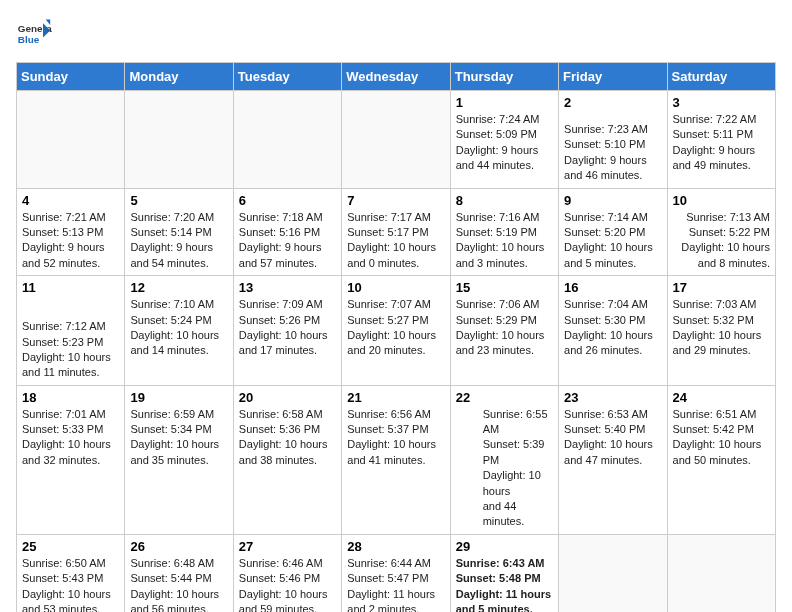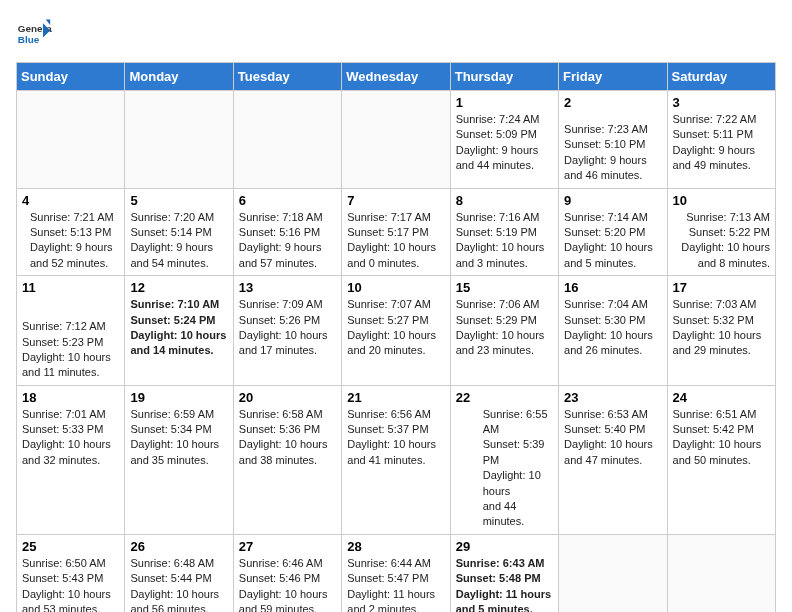--- a/index.html
+++ b/index.html
@@ -126,21 +126,21 @@
           <span class="day-num">3</span>
           <div class="day-info" style="white-space: pre-line;">Sunrise: 7:22 AM
 Sunset: 5:11 PM
 Daylight: 9 hours
 and 49 minutes.</div>
         </td>
       </tr>
       <tr>
         <td>
           <span class="day-num">4</span>
-          <div class="day-info" style="white-space: pre-line; margin-left: 8px;">Sunrise: 7:21 AM
+          <div class="day-info" style="white-space: pre-line;">Sunrise: 7:21 AM
 Sunset: 5:13 PM
 Daylight: 9 hours
 and 52 minutes.</div>
         </td>
         <td>
           <span class="day-num">5</span>
           <div class="day-info" style="white-space: pre-line;">Sunrise: 7:20 AM
 Sunset: 5:14 PM
 Daylight: 9 hours
 and 54 minutes.</div>
@@ -184,21 +184,21 @@
       <tr>
         <td>
           <span class="day-num">11</span>
           <div class="day-info" style="white-space: pre-line; margin-top: 24px;">Sunrise: 7:12 AM
 Sunset: 5:23 PM
 Daylight: 10 hours
 and 11 minutes.</div>
         </td>
         <td>
           <span class="day-num">12</span>
-          <div class="day-info" style="white-space: pre-line; font-weight: bold;">Sunrise: 7:10 AM
+          <div class="day-info" style="white-space: pre-line;">Sunrise: 7:10 AM
 Sunset: 5:24 PM
 Daylight: 10 hours
 and 14 minutes.</div>
         </td>
         <td>
           <span class="day-num">13</span>
           <div class="day-info" style="white-space: pre-line;">Sunrise: 7:09 AM
 Sunset: 5:26 PM
 Daylight: 10 hours
 and 17 minutes.</div>

